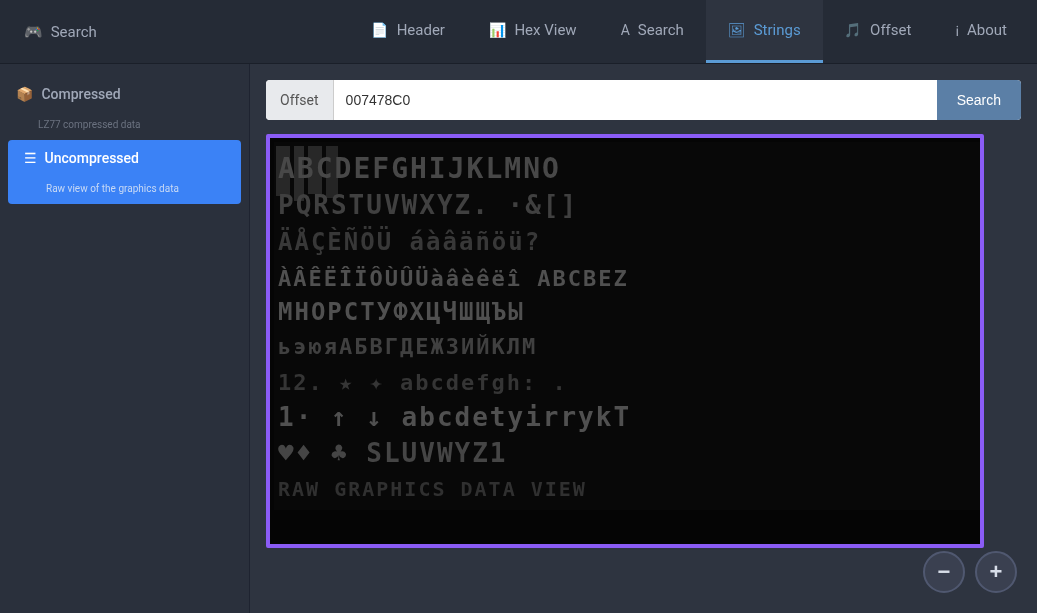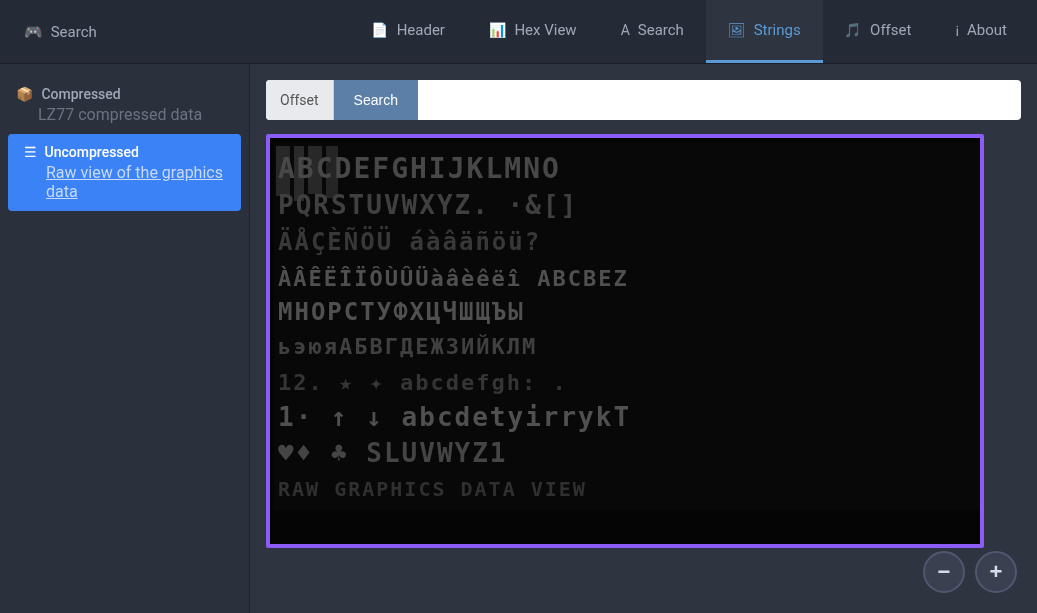--- a/index.html
+++ b/index.html
@@ -92,39 +92,38 @@
     .sidebar-item .item-title {
       font-size: 14px;
       font-weight: 500;
       color: #a0a8b8;
       display: flex;
       align-items: center;
       gap: 8px;
     }
 
     .sidebar-item .item-subtitle {
-      font-size: 16px;
+      font-size: 10px;
       color: #6b7280;
-      margin-top: 3px;
+      margin-top: 17px;
       padding-left: 22px;
     }
 
     .sidebar-item.active {
       background-color: #3b82f6;
       border-radius: 4px;
       margin: 0 8px;
     }
 
     .sidebar-item.active .item-title {
       color: #ffffff;
     }
 
     .sidebar-item.active .item-subtitle {
       color: #c7d9f5;
-      text-decoration: underline;
     }
 
     
     .content-area {
       flex: 1;
       background-color: #2e3440;
       padding: 16px;
       overflow: hidden;
       position: relative;
     }
@@ -273,20 +272,21 @@
         <span>Uncompressed</span>
       </div>
       <div class="item-subtitle">Raw view of the graphics data</div>
     </div>
   </aside>
 
   <main class="content-area">
 
     <div class="search-bar">
       <div class="offset-label">Offset</div>
+      <input class="offset-input" type="text" value="007478C0" style="">
       <button class="search-button">Search</button>
     </div>
 
     <div class="graphics-view">
       <div class="char-display" id="char-display" style="background: rgb(5, 5, 5); padding: 4px;">
           <svg width="716" height="368" style="display: block;">
             <rect width="716" height="368" fill="#080808"></rect>
             <rect x="2" y="4" width="14" height="50" fill="#282828"></rect>
             <rect x="20" y="4" width="10" height="55" fill="#2a2a2a"></rect>
             <rect x="34" y="4" width="14" height="48" fill="#282828"></rect>

